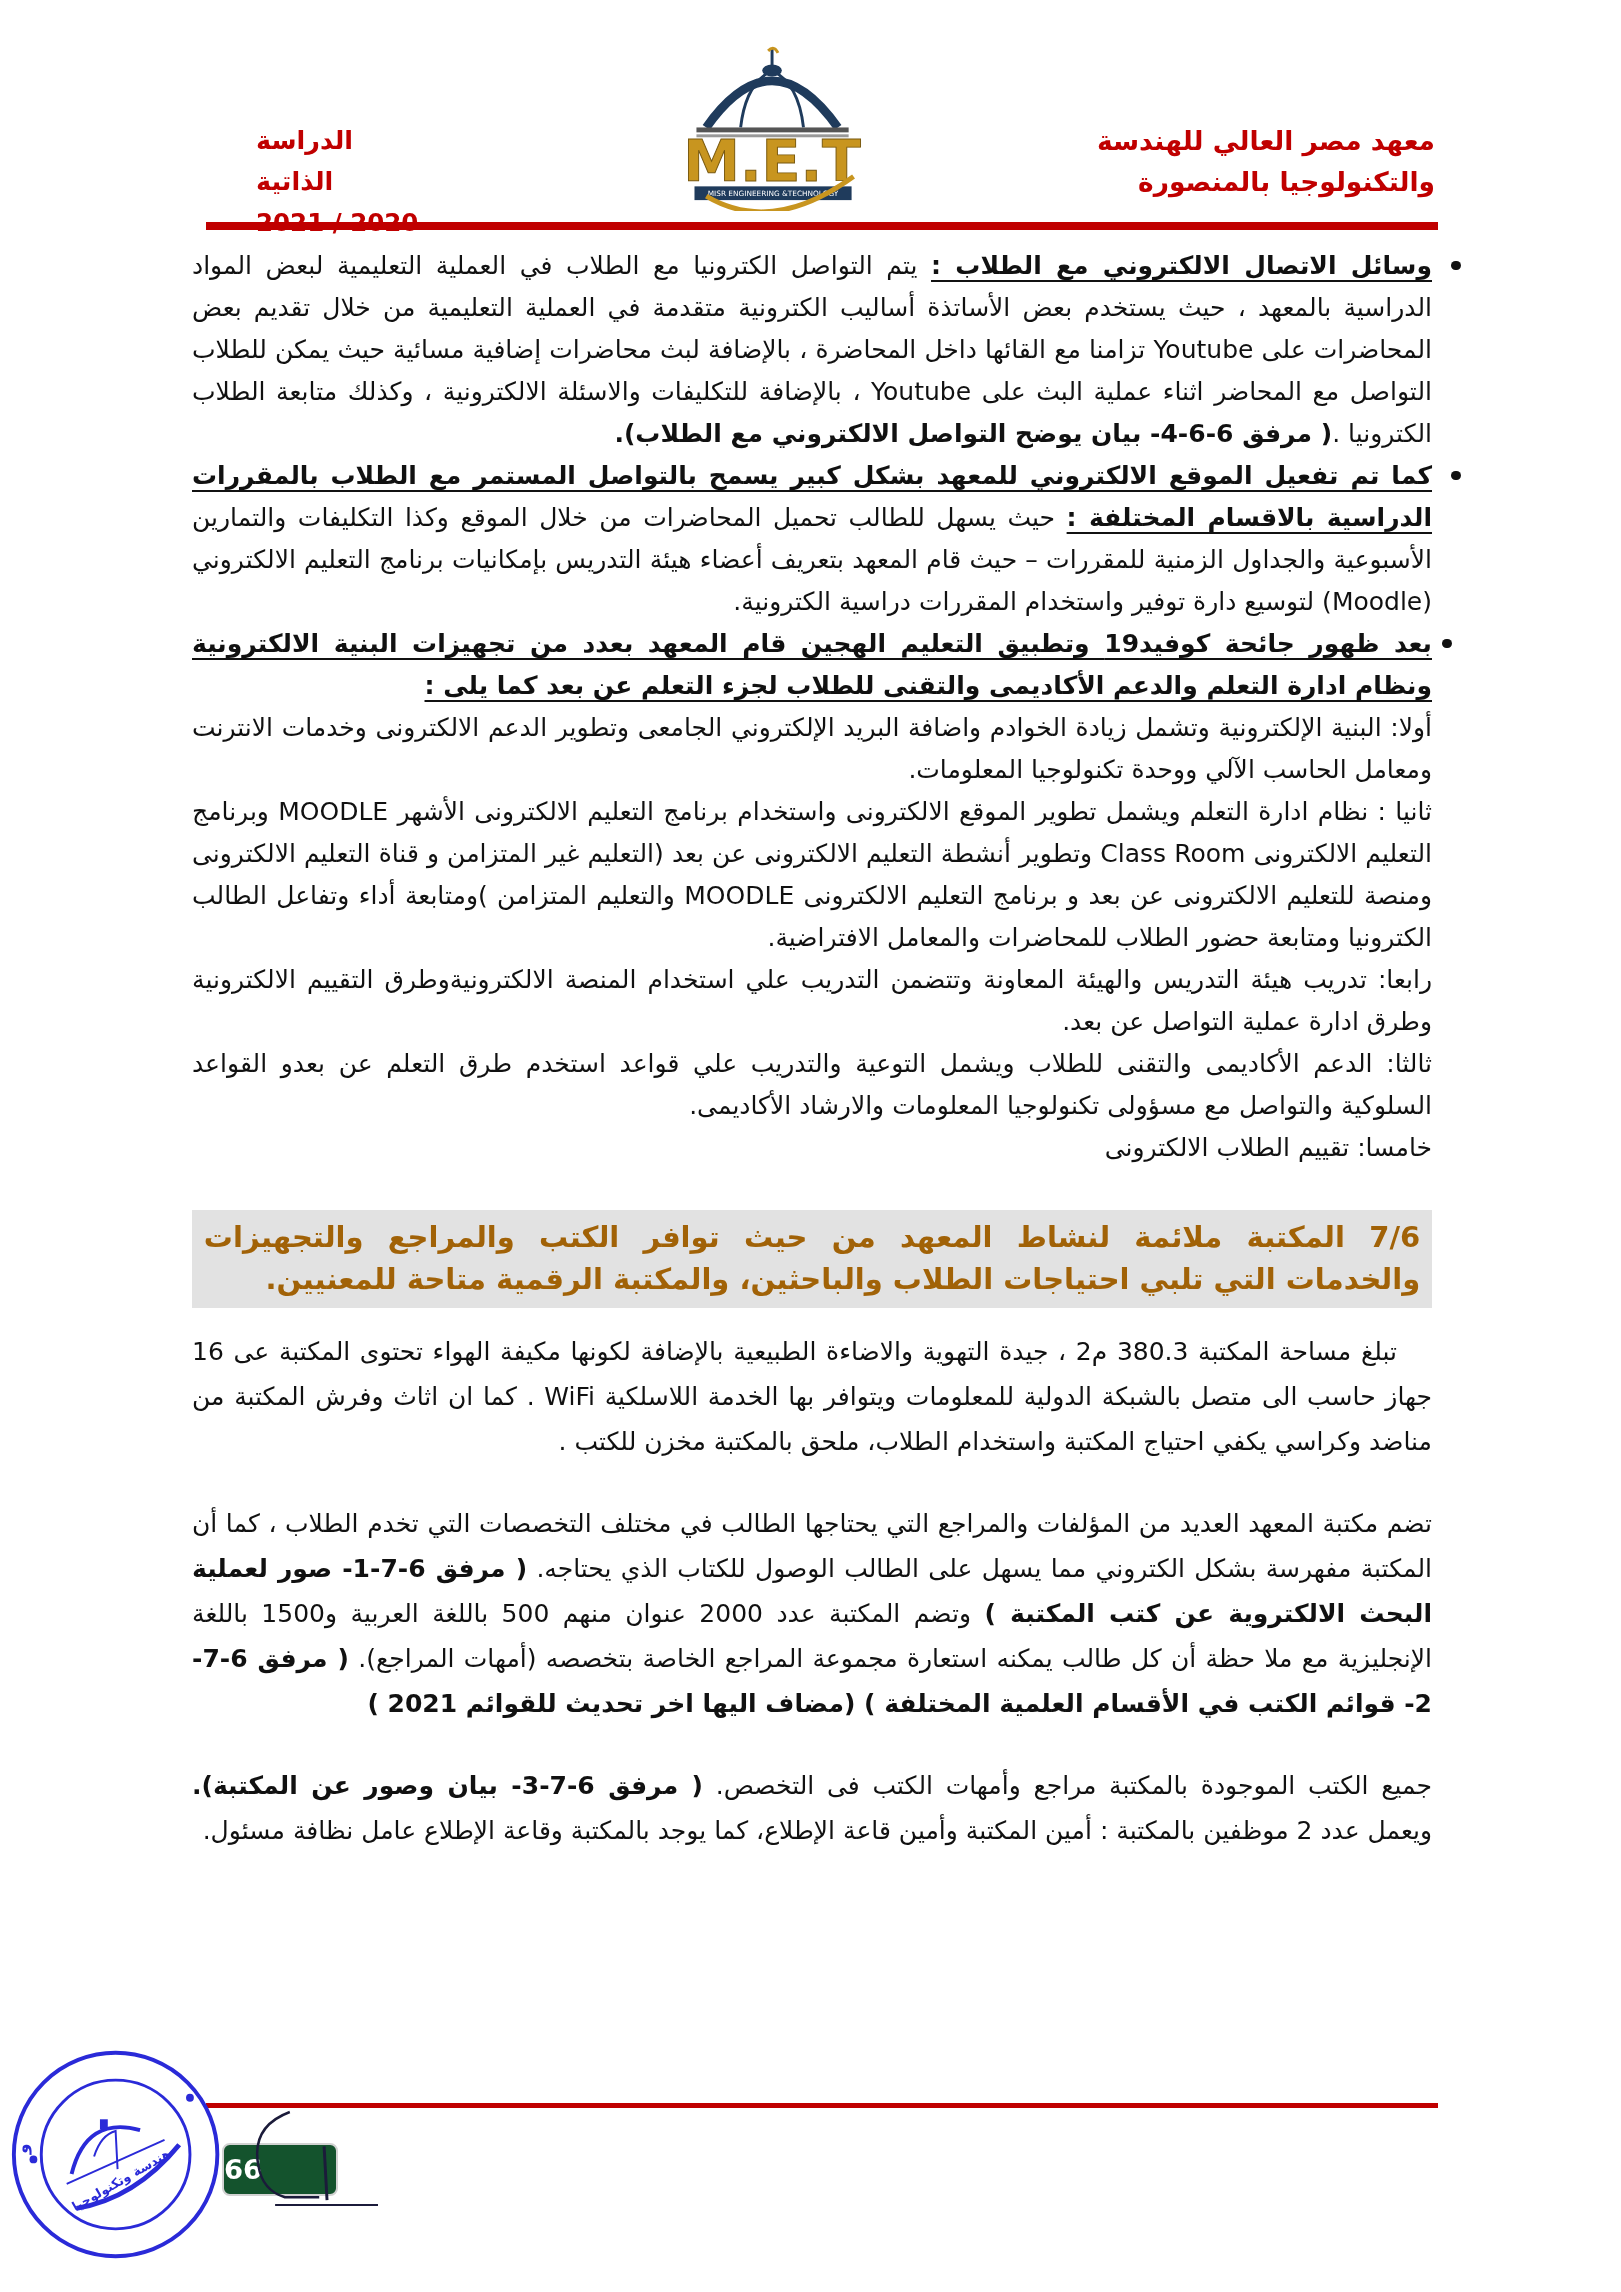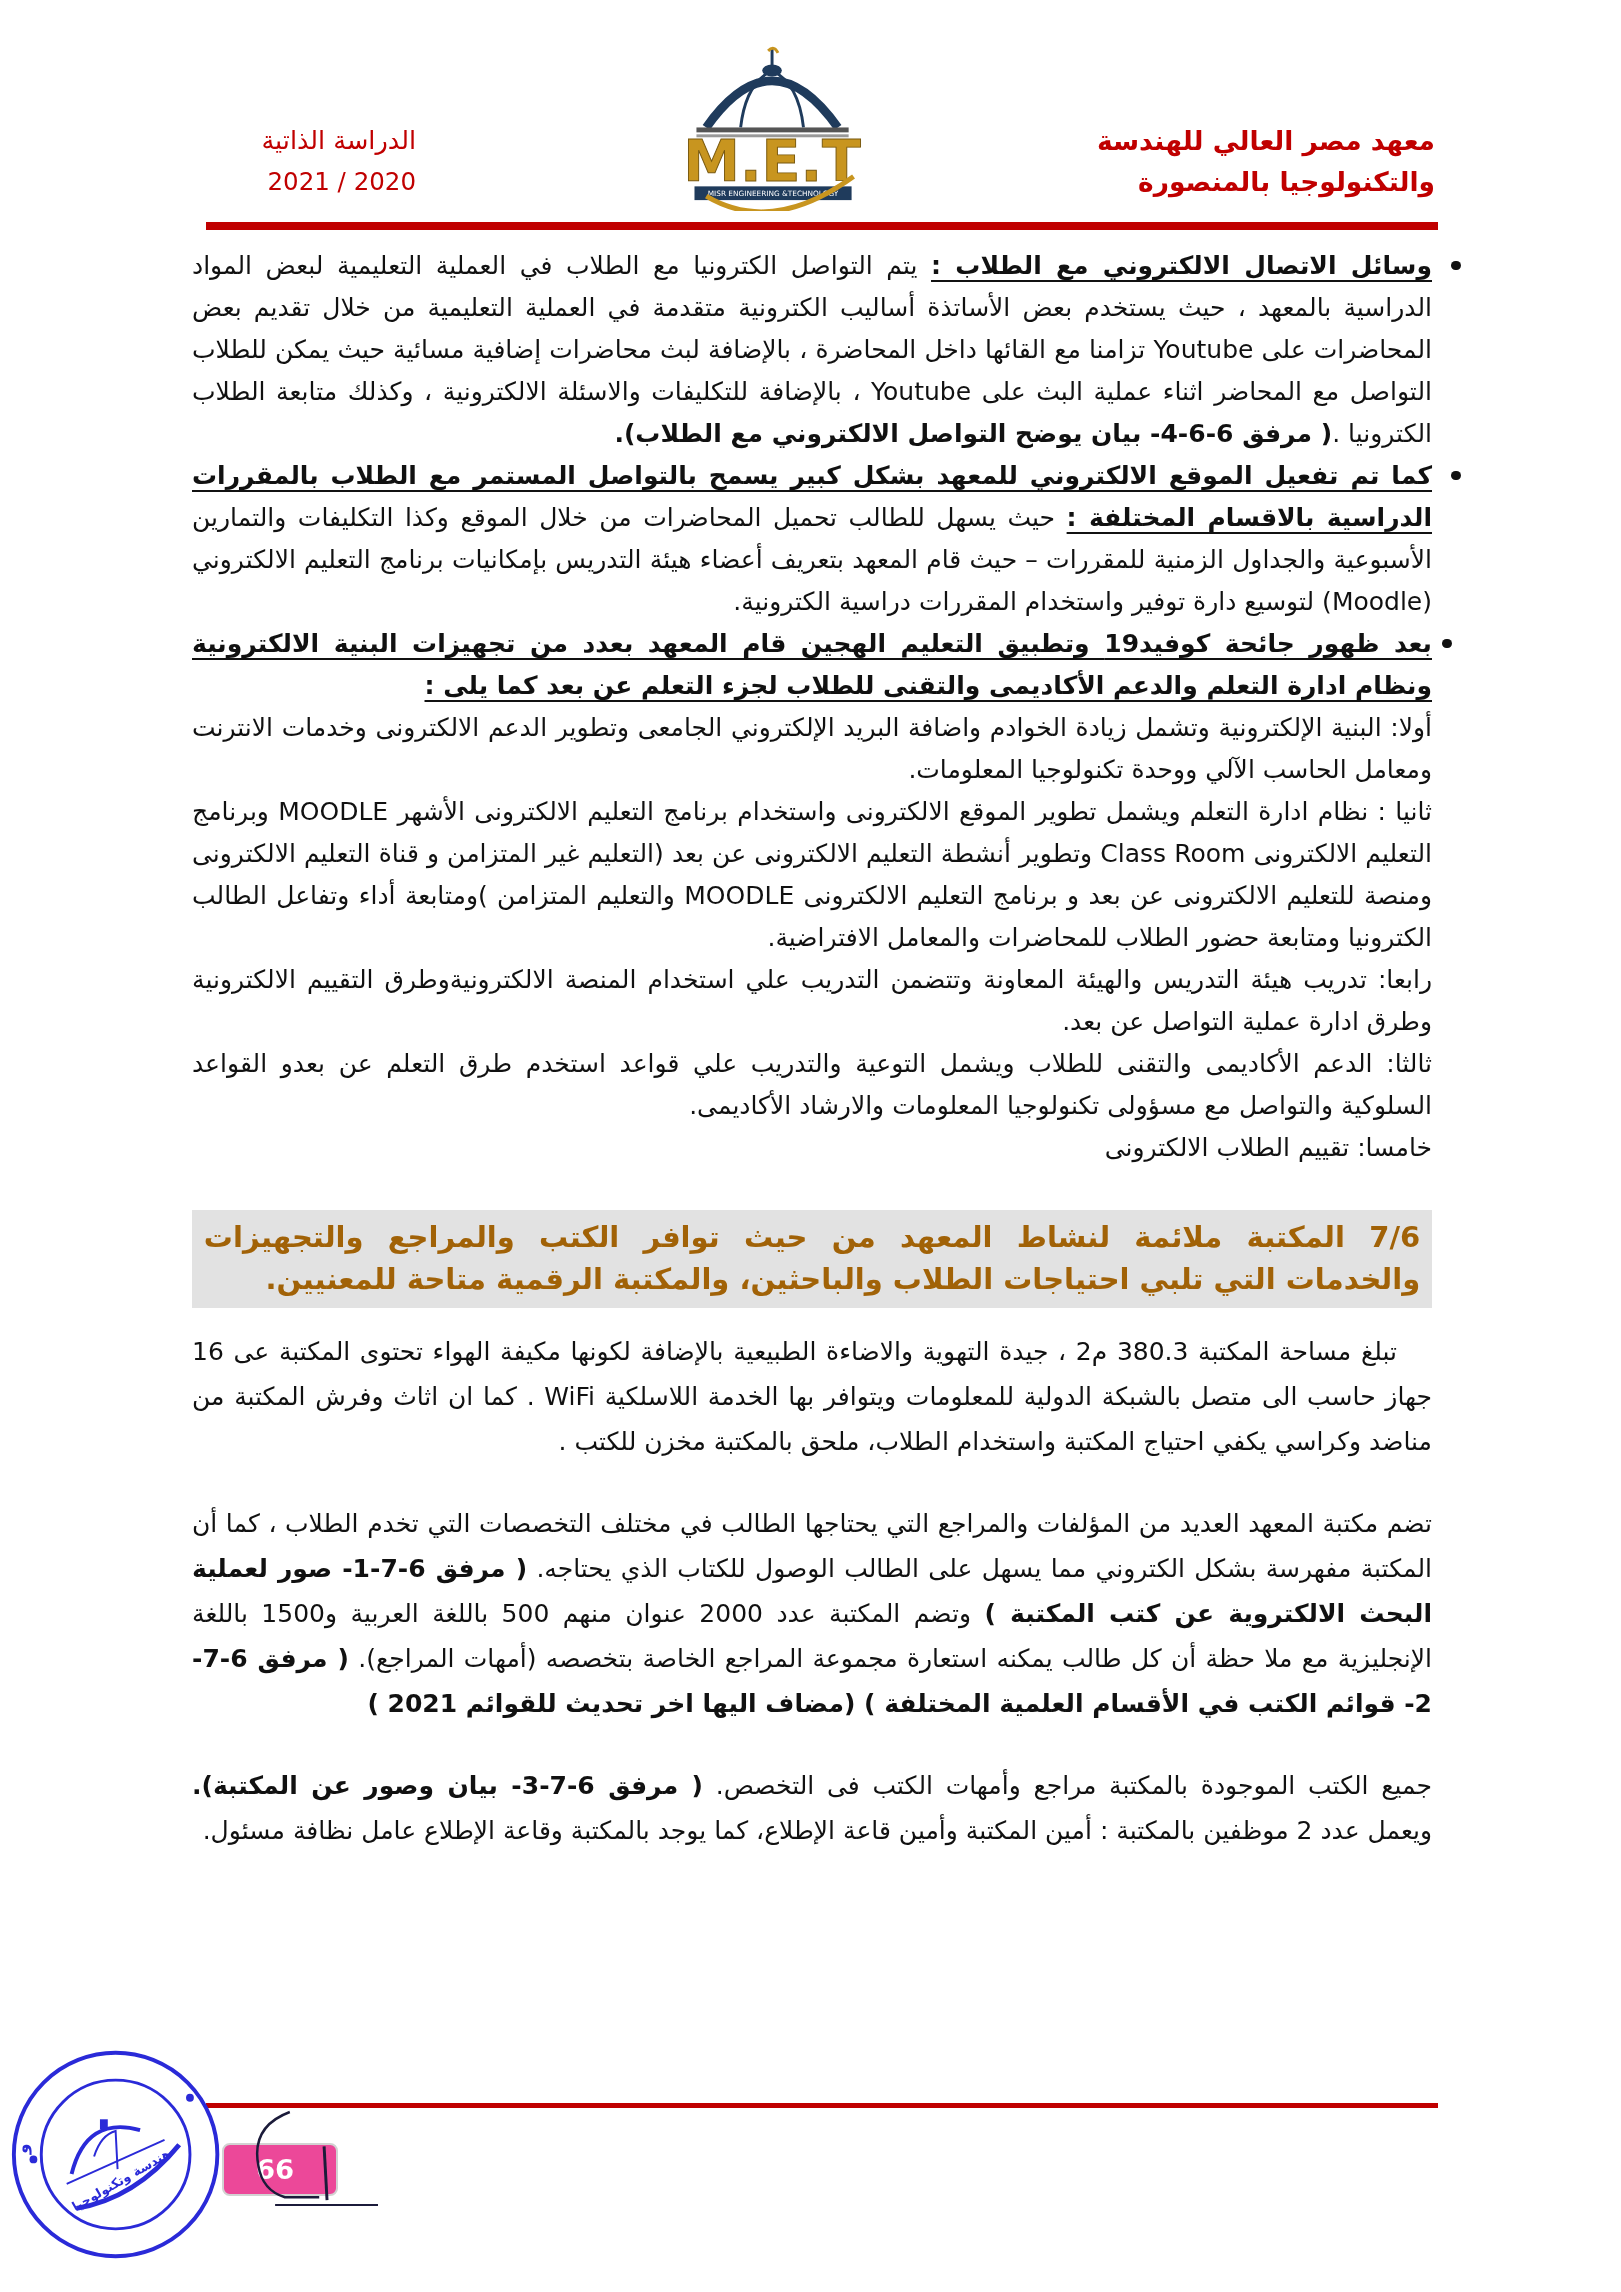--- a/index.html
+++ b/index.html
@@ -6,22 +6,22 @@
   html, body { width: 1621px; height: 2293px; background: #ffffff; overflow: hidden; }
   body { position: relative; font-family: "DejaVu Sans", "Liberation Sans", sans-serif; color: #111; }
 
   
   .header { position: absolute; top: 0; left: 0; width: 1621px; height: 235px; }
   .hdr-right {
     position: absolute; right: 186px; top: 120px; width: 353px; text-align: right;
     color: #c00000; font-weight: bold; font-size: 26.5px; line-height: 41px;
   }
   .hdr-left {
-    position: absolute; left: 240px; top: 120px; width: 176px; text-align: right;
-    color: #c00000; font-weight: normal; font-size: 25.5px; line-height: 41px;
+    position: absolute; left: 256px; top: 120px; width: 176px; text-align: left;
+    color: #c00000; font-weight: bold; font-size: 25.5px; line-height: 41px;
   }
   .hdr-left .year { direction: ltr; display: block; font-size: 24.5px; }
   .logo {
     position: absolute; left: 667px; top: 39px; width: 216px; height: 172px;
   }
   .header-rule {
     position: absolute; left: 206px; top: 222px; width: 1232px; height: 7.8px; background: #c00000;
   }
 
   
@@ -47,22 +47,22 @@
   .gap-m { height: 37px; }
   .indent { text-indent: 35px; }
   .lib-p { line-height: 45px; }
 
   
   .footer-rule {
     position: absolute; left: 206px; top: 2103px; width: 1232px; height: 4.9px; background: #c00000;
   }
   .page-num {
     position: absolute; left: 222px; top: 2143px; width: 116px; height: 53px;
-    background: #ec4899; border: 2px solid #d2d2d2; border-radius: 7.8px;
-    color: #fff; font-weight: bold; font-size: 27.4px; line-height: 49px; text-align: center; padding-right: 9.8px;
+    background: #14532d; border: 2px solid #d2d2d2; border-radius: 7.8px;
+    color: #fff; font-weight: bold; font-size: 27.4px; line-height: 49px; text-align: left; padding-right: 9.8px;
     direction: ltr;
   }
   .stamp { position: absolute; left: 7.8px; top: 2037px; width: 225px; height: 235px; }
   .signature { position: absolute; left: 231px; top: 2107px; width: 196px; height: 108px; }
 </style>
 </head>
 <body>
 
 <div class="header">
   <div class="hdr-right">

